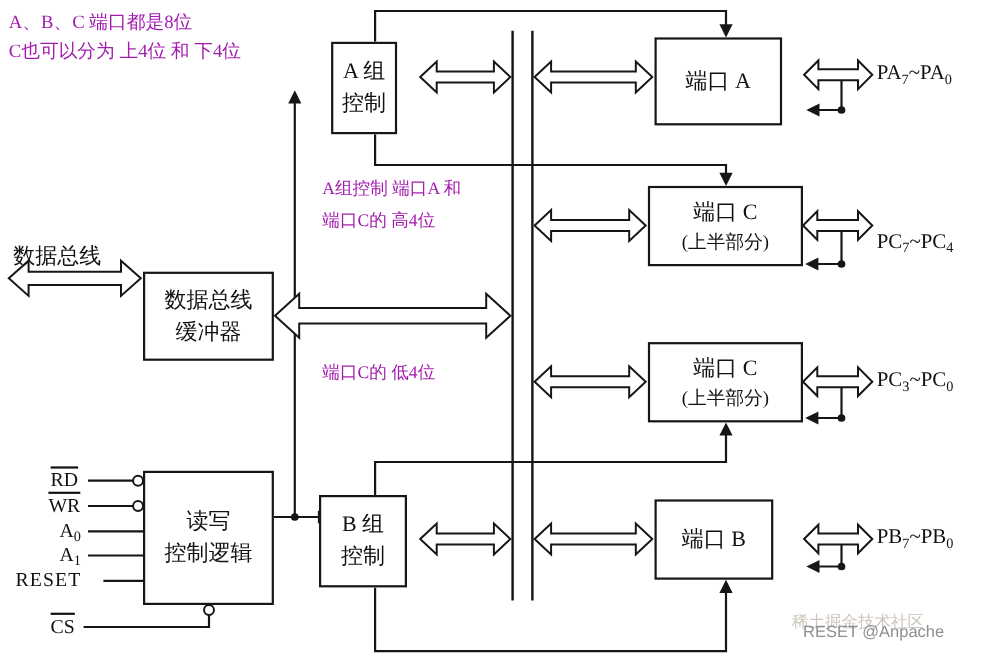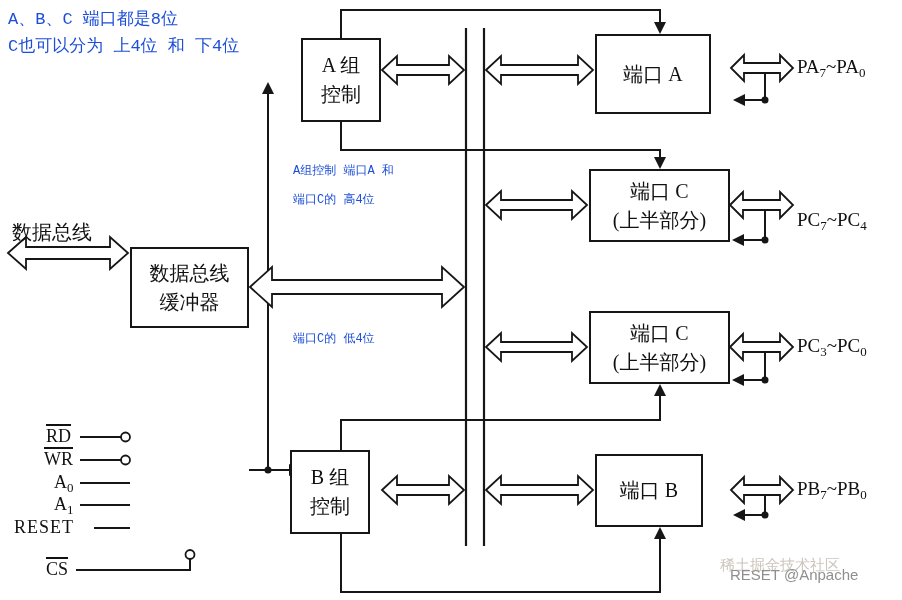--- a/index.html
+++ b/index.html
@@ -2,29 +2,29 @@
 <html><head>
 <meta charset="utf-8">
 <style>
   html,body{margin:0;padding:0;background:#fff;}
   .stage{position:relative;width:902px;height:600px;background:#ffffff;overflow:hidden;
          font-family:"Liberation Serif","DejaVu Serif",serif;color:#111;}
   .wires{position:absolute;left:0;top:0;z-index:1;}
   .box{position:absolute;z-index:2;background:#fff;border:2px solid #161616;box-sizing:border-box;
        display:flex;flex-direction:column;align-items:center;justify-content:center;text-align:center;}
   .bl{font-size:20px;line-height:1.45;white-space:nowrap;}
-  .bl-sm{font-size:20px;line-height:1.4;white-space:nowrap;}
+  .bl-sm{font-size:17px;line-height:1.4;white-space:nowrap;}
   .lbl{position:absolute;z-index:3;font-size:18px;white-space:nowrap;}
   .lbl-bus{position:absolute;z-index:3;font-size:20px;white-space:nowrap;}
   .pin{position:absolute;z-index:3;font-size:19px;white-space:nowrap;}
   .overline{text-decoration:overline;text-decoration-thickness:1.5px;}
   .sub{font-size:13px;vertical-align:-4px;}
-  .note{position:absolute;z-index:4;color:#1d4ed8;font-family:Liberation Mono, monospace;
+  .note{position:absolute;z-index:4;color:#a21caf;font-family:Liberation Serif, serif;
         font-size:17px;line-height:27px;white-space:nowrap;}
-  .note-mid{font-size:12px;line-height:29px;}
+  .note-mid{font-size:16px;line-height:29px;}
   .wm{position:absolute;z-index:5;font-family:"Liberation Sans","DejaVu Sans",sans-serif;font-size:15px;white-space:nowrap;}
   .wm-juejin{color:#ccc5bb;}
   .wm-csdn{color:#8f8f8f;}
 </style>
 </head>
 <body>
 
 <div class="stage">
 
   <svg class="wires" width="902" height="600" viewBox="0 0 902 600">
@@ -81,21 +81,21 @@
         <polygon points="730,347 743,334 743,342 780,342 780,334 793,347 780,360 780,352 743,352 743,360"></polygon>
         <polygon points="731,490 744,477 744,485 780,485 780,477 793,490 780,503 780,495 744,495 744,503"></polygon>
       </g>
     <g fill="#ffffff" stroke="#161616" stroke-width="1.8">
       <circle cx="125.5" cy="437" r="4.5"></circle>
       <circle cx="125.5" cy="460" r="4.5"></circle>
       <circle cx="190" cy="554.5" r="4.5"></circle>
     </g>
   </svg>
 
-  <div class="box" style="left:301px;top:38px;width:80px;height:84px">
+  <div class="box" style="left:301px;top:38px;width:60px;height:84px">
     <div class="bl">A 组</div>
     <div class="bl">控制</div>
   </div>
 
   <div class="box" style="left:595px;top:34px;width:116px;height:80px">
     <div class="bl">端口 A</div>
   </div>
 
   <div class="box" style="left:589px;top:169px;width:141px;height:73px">
     <div class="bl">端口 C</div>
@@ -105,20 +105,24 @@
   <div class="box" style="left:130px;top:247px;width:119px;height:81px">
     <div class="bl">数据总线</div>
     <div class="bl">缓冲器</div>
   </div>
 
   <div class="box" style="left:589px;top:311px;width:141px;height:73px">
     <div class="bl">端口 C</div>
     <div class="bl-sm">(上半部分)</div>
   </div>
 
+  <div class="box" style="left:130px;top:428px;width:119px;height:122px">
+    <div class="bl">读写</div>
+    <div class="bl">控制逻辑</div>
+  </div>
 
   <div class="box" style="left:290px;top:450px;width:80px;height:84px">
     <div class="bl">B 组</div>
     <div class="bl">控制</div>
   </div>
 
   <div class="box" style="left:595px;top:454px;width:108px;height:73px">
     <div class="bl">端口 B</div>
   </div>
 

